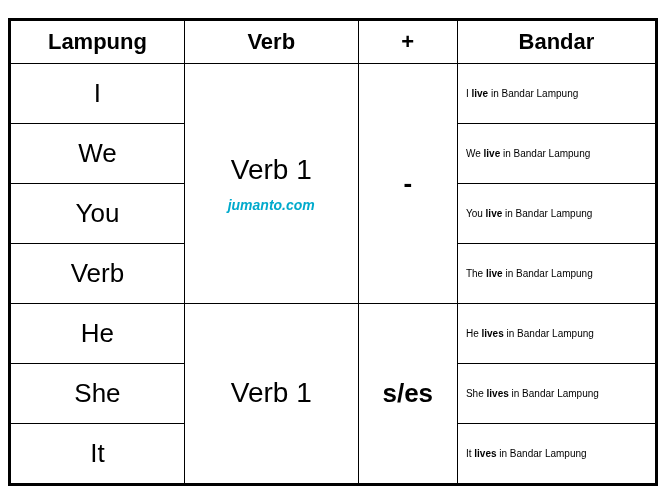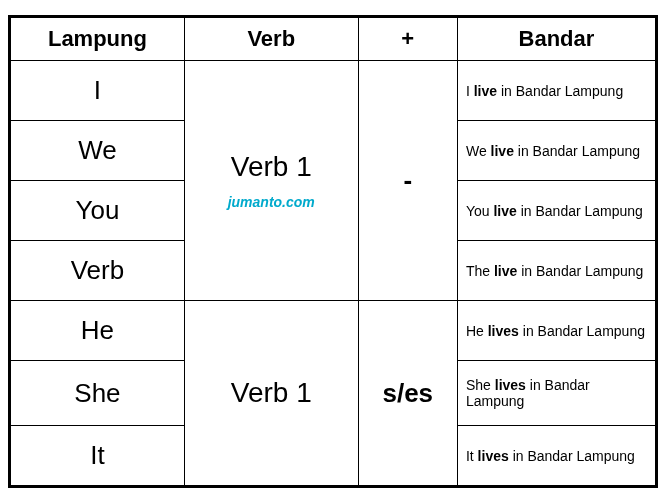--- a/index.html
+++ b/index.html
@@ -71,21 +71,21 @@
     }
 
     .plus-cell {
       font-size: 26px;
       font-weight: bold;
       width: 100px;
     }
 
     .contoh-cell {
       text-align: left;
-      font-size: 14px;
+      font-size: 10px;
       padding: 16px 8px;
       width: 200px;
     }
 
     .contoh-cell b {
       font-weight: bold;
     }
 
     .rowspan-verb {
       vertical-align: middle;

